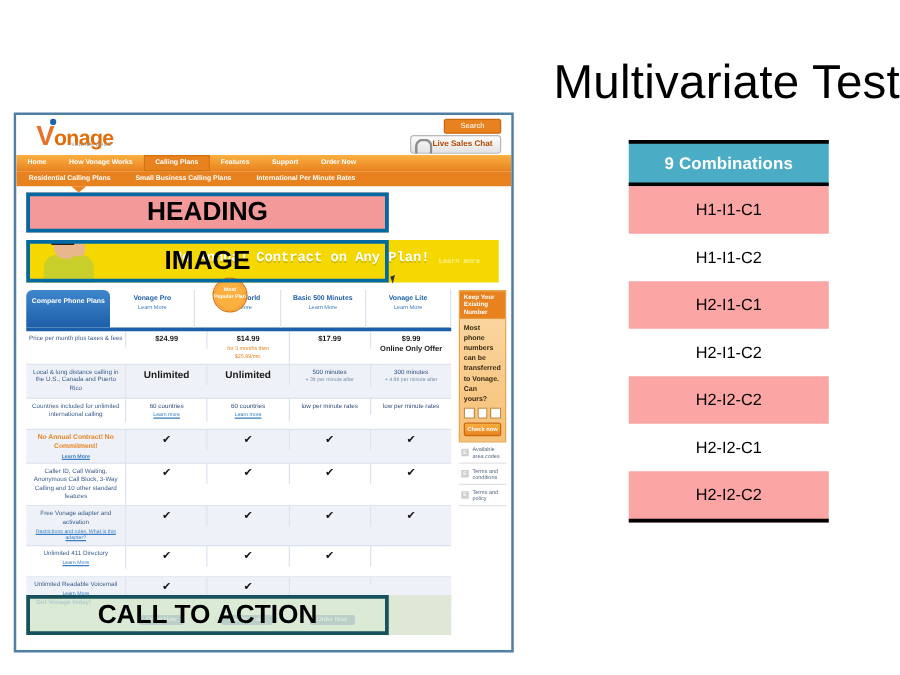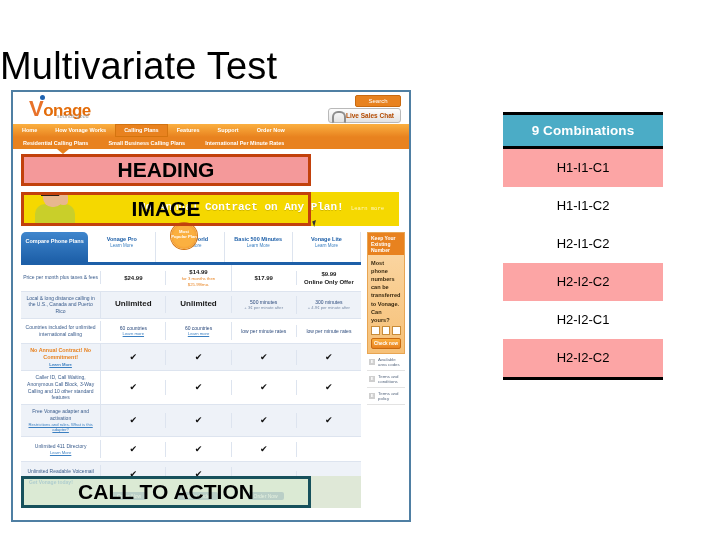--- a/index.html
+++ b/index.html
@@ -6,21 +6,21 @@
   body{
     width:720px;height:540px;overflow:hidden;background:#ffffff;
     font-family:"Liberation Sans", sans-serif;
     -webkit-font-smoothing:antialiased;
   }
   .slide{position:relative;width:720px;height:540px;}
 
   
   .slide-title{
     position:absolute;left:0;top:46px;width:720px;
-    text-align:left;font-size:38px;font-weight:400;color:#000;
+    text-align:right;font-size:38px;font-weight:400;color:#000;
     letter-spacing:.2px;line-height:1.1;
   }
 
   
   .shot{
     position:absolute;left:11px;top:90px;width:400px;height:432px;
     border:2px solid #4f7fa3;background:#ffffff;box-sizing:border-box;
     overflow:hidden;
   }
   .shot-inner{position:absolute;inset:0;filter:blur(.35px);padding-left:40px;}
@@ -87,21 +87,21 @@
   .th.active{
     background:linear-gradient(#3f86cd,#1d5fa8);color:#fff;border-radius:5px 5px 0 0;
     font-weight:700;padding-top:6px;border-right:none;
   }
   .badge{
     position:absolute;left:150px;top:-9px;width:26px;height:26px;border-radius:50%;
     background:radial-gradient(circle,#fbb040 55%,#e8821f 100%);
     color:#fff;font-size:4.2px;font-weight:700;text-align:center;line-height:1.25;padding-top:6px;
     box-sizing:border-box;box-shadow:0 0 0 1px #d4740f;
   }
-  .trow{display:flex;border-bottom:1px solid #dde4ef;min-height:24px;align-items:center;}
+  .trow{display:flex;border-bottom:1px solid #dde4ef;min-height:24px;align-items:flex-start;}
   .trow.alt{background:#eef2f8;}
   .tc{flex:1;text-align:center;font-size:5px;color:#2c4a7c;line-height:1.35;
       border-right:1px solid #dde4ef;box-sizing:border-box;padding:3px 2px;}
   .tc:last-child{border-right:none;}
   .tc.lbl{flex:1.25;color:#3a5c8c;}
   .tc.big{font-size:8px;font-weight:700;color:#1a1a1a;}
   .tc .amt{font-weight:700;color:#1a1a1a;font-size:6px;}
   .tc .note{color:#e8821f;font-size:4.3px;}
   .tc .sub{color:#7a8da8;font-size:4.2px;}
   .tc .lnk{color:#3a7fc1;font-size:4.2px;text-decoration:underline;}
@@ -116,21 +116,21 @@
   .rail-inputs{display:flex;gap:2px;padding:0 3px 3px;}
   .rail-inputs i{flex:1;height:7px;background:#fff;border:1px solid #c98c38;display:block;}
   .rail-btn{margin:0 3px 4px;background:linear-gradient(#fbb040,#e8821f);border:1px solid #c96a10;
             border-radius:2px;color:#fff;font-size:4.6px;text-align:center;padding:2px 0;font-weight:700;}
   .rail-item{display:flex;align-items:center;gap:3px;border-bottom:1px solid #e3e3e3;padding:3px 2px;}
   .rail-item .ec{width:6px;height:6px;background:#cfcfcf;color:#fff;font-size:4px;text-align:center;
                  line-height:6px;font-weight:700;flex:none;}
   .rail-item span.t{font-size:4.4px;color:#5a6a80;}
 
   
-  .ann{position:absolute;border:3px solid #c2410c;box-sizing:border-box;
+  .ann{position:absolute;border:3px solid #0369a1;box-sizing:border-box;
        display:flex;align-items:center;justify-content:center;
        font-weight:700;color:#000;}
   .ann-heading{left:8px;top:62px;width:290px;height:32px;background:#f4999a;font-size:21px;}
   .ann-image{left:8px;top:100px;width:290px;height:34px;background:rgba(245,216,0,.0);font-size:21px;}
   .ann-cta{left:8px;top:384px;width:290px;height:32px;background:rgba(217,234,211,.72);font-size:21px;
            border-color:#17515c;}
 
   
   .cta-strip{position:absolute;left:8px;top:384px;width:340px;height:32px;background:#dfe8d7;}
   .cta-label{position:absolute;left:8px;top:3px;font-size:5px;color:#3a7fc1;font-weight:700;}
@@ -366,19 +366,20 @@
 
     <div class="ann ann-heading">HEADING</div>
     <div class="ann ann-cta">CALL TO ACTION</div>
     <div class="ann ann-image">IMAGE</div>
   </div>
 
   <div class="combos">
     <div class="combos-head">9 Combinations</div>
     <div class="combo-row shade">H1-I1-C1</div>
     <div class="combo-row">H1-I1-C2</div>
+    <div class="combo-row shade">H2-I1-C1</div>
     <div class="combo-row">H2-I1-C2</div>
     <div class="combo-row shade">H2-I2-C2</div>
     <div class="combo-row">H2-I2-C1</div>
     <div class="combo-row shade combos-foot">H2-I2-C2</div>
   </div>
 
 </div>
 
 </body></html>

